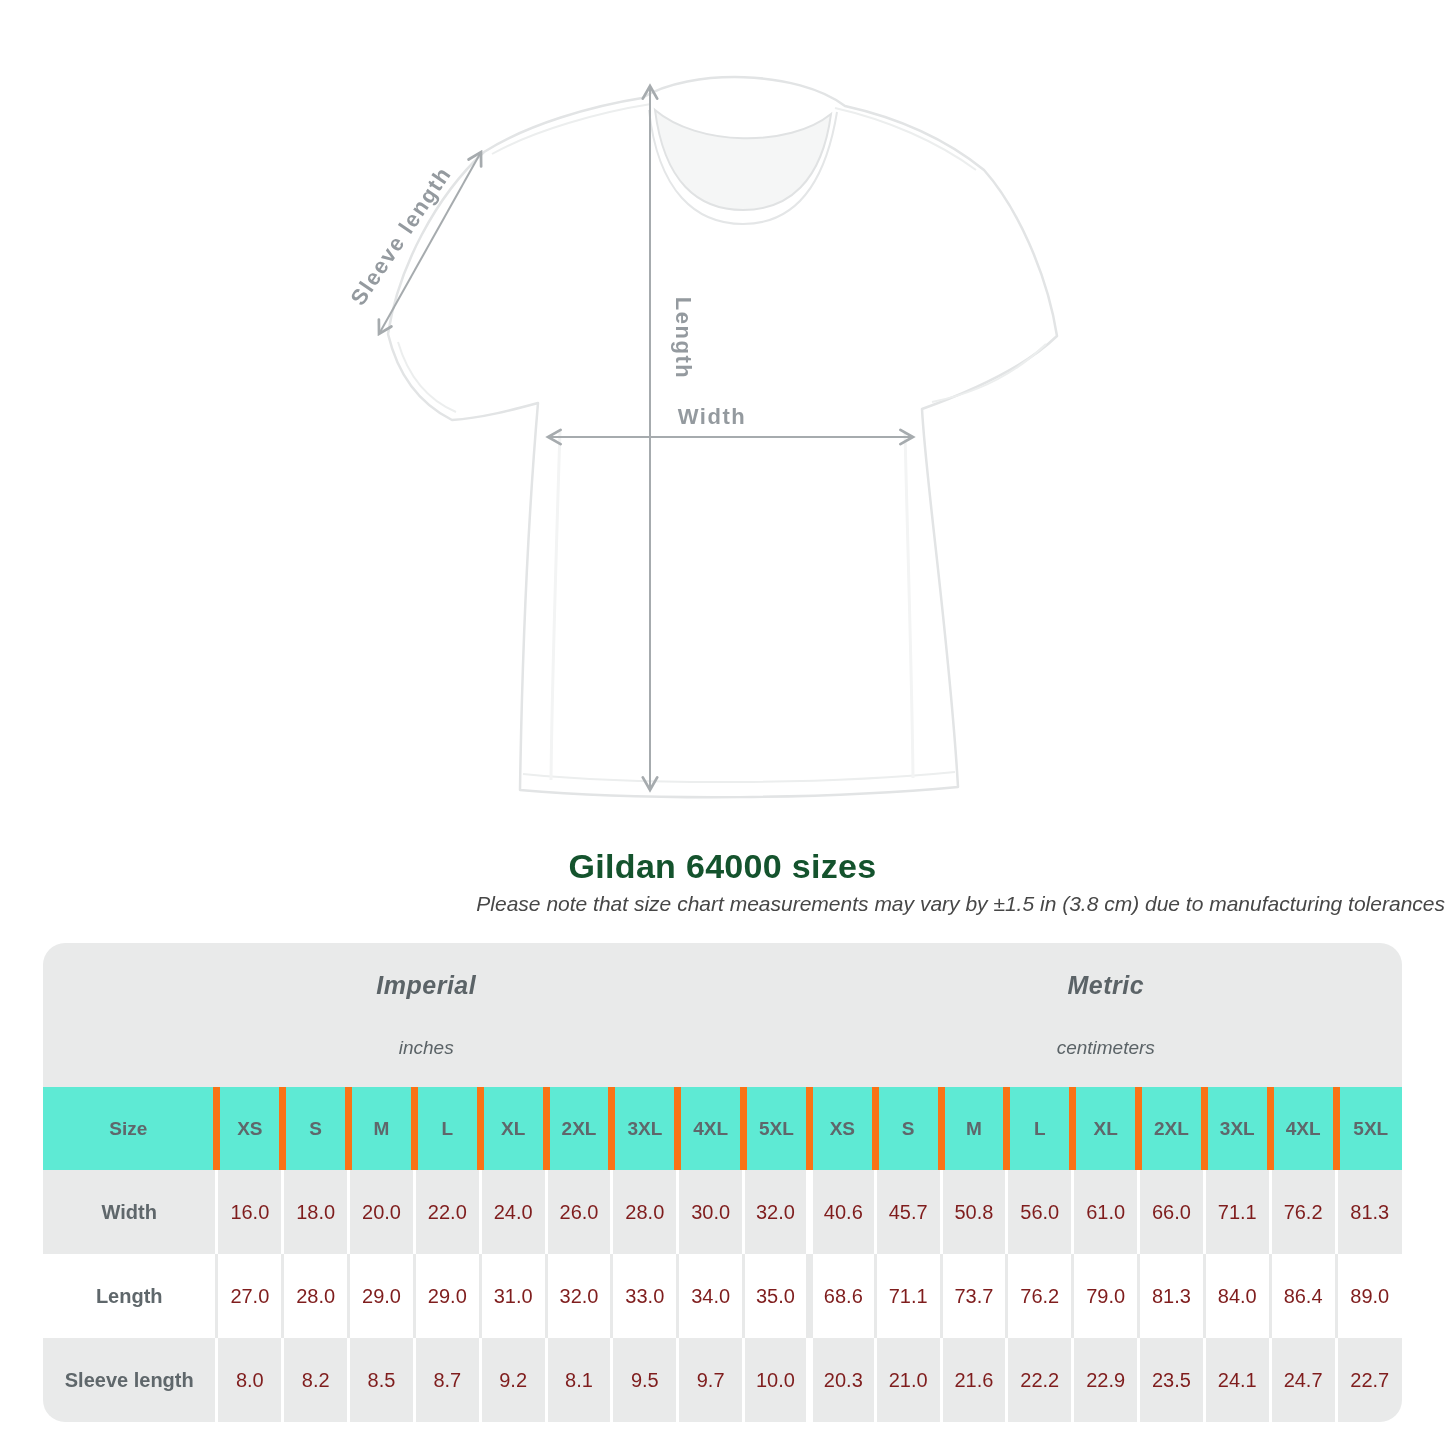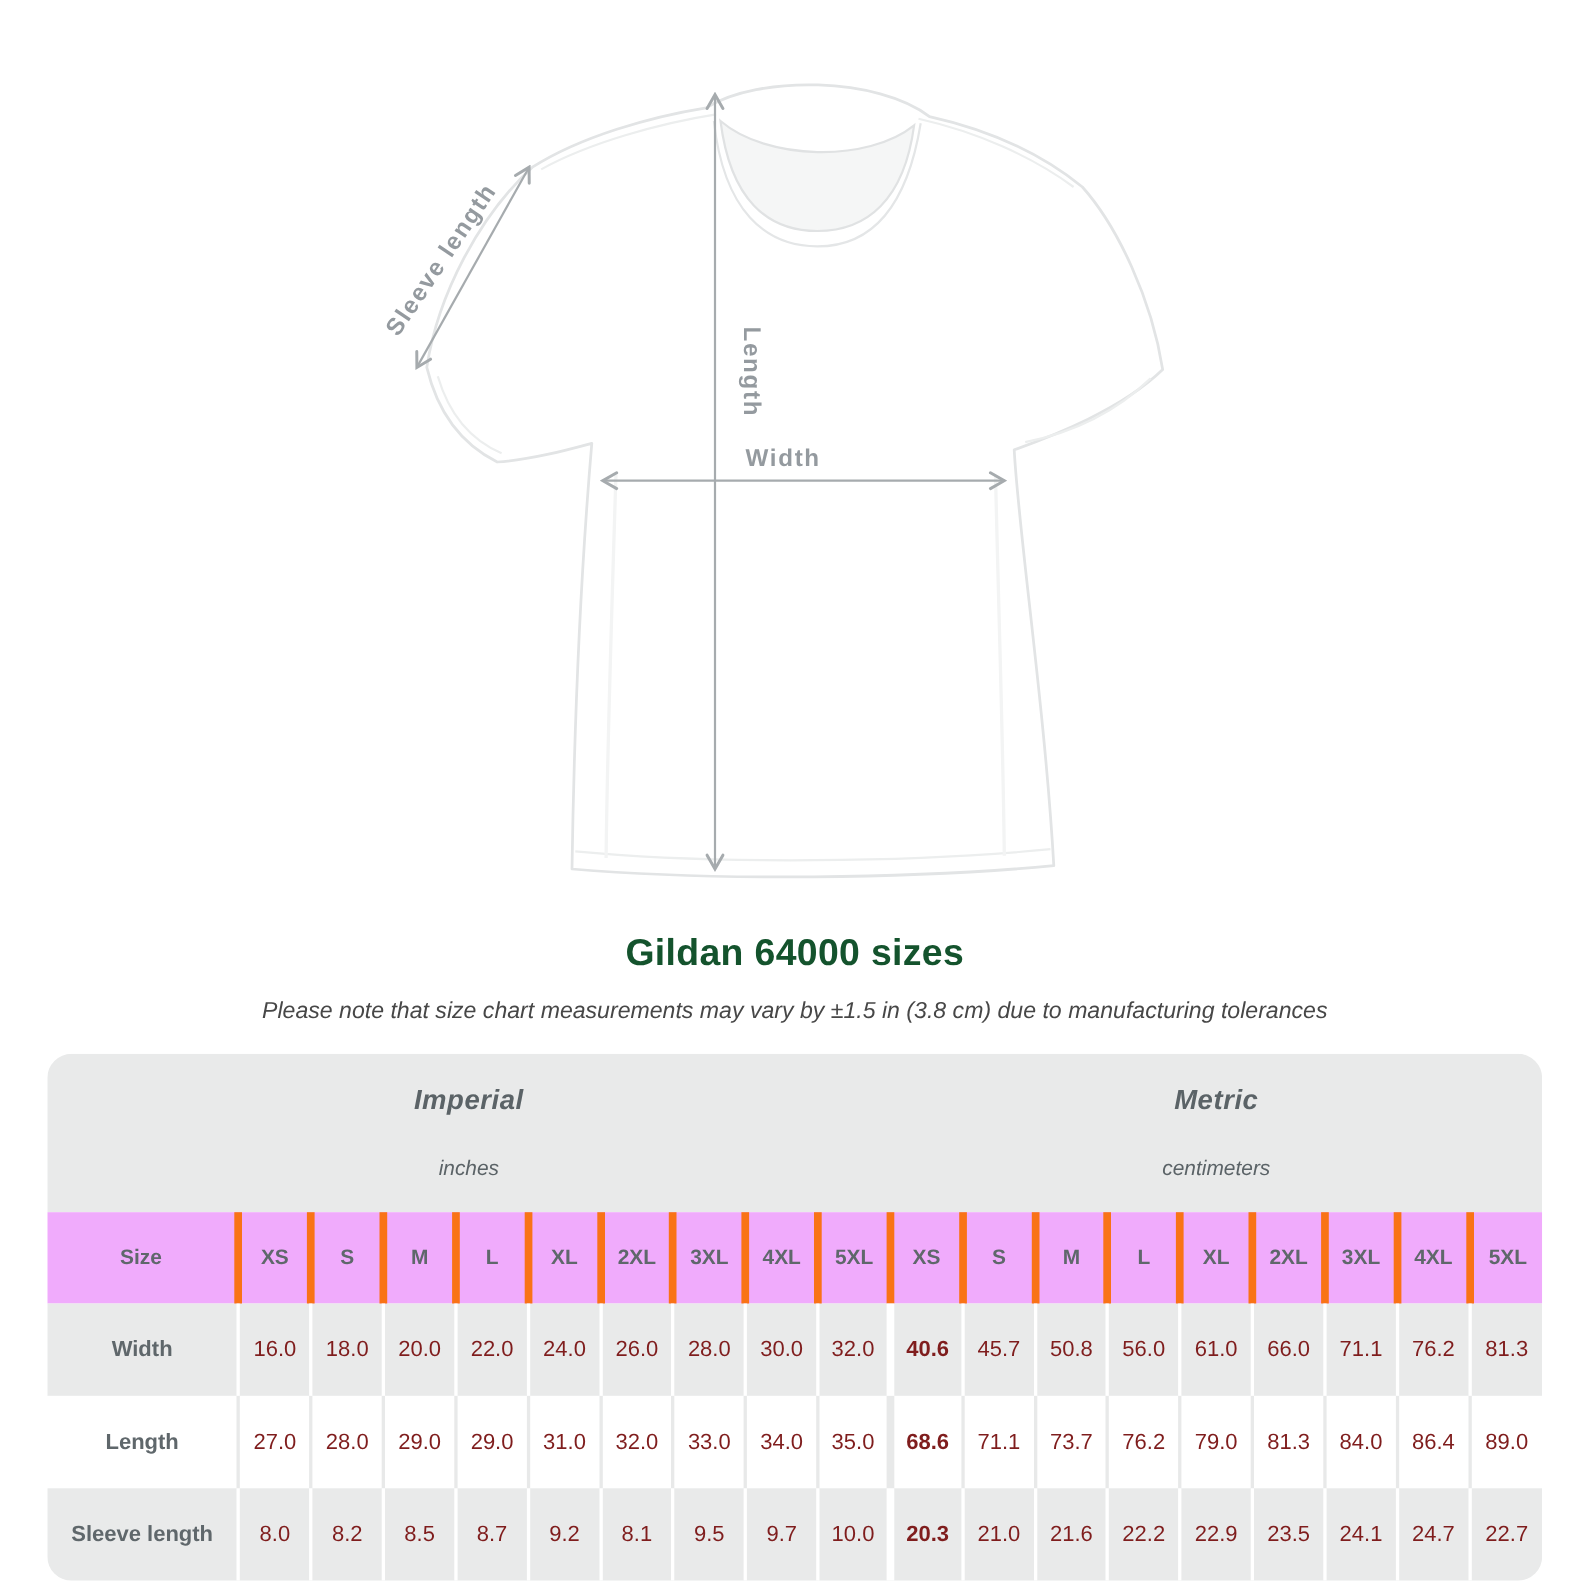--- a/index.html
+++ b/index.html
@@ -10,50 +10,50 @@
     overflow:hidden;
   }
   .shirt-area { position:relative; width:1445px; height:845px; }
   .shirt-area svg { display:block; }
 
   .title {
     text-align:center; font-size:34px; font-weight:bold;
     color:#14532d; height:42px; line-height:42px; letter-spacing:.3px;
   }
   .subtitle {
-    text-align:center; font-style:italic; font-size:21px;
-    color:#474747; margin-top:19px; height:26px; line-height:26px;
+    text-align:right; font-style:italic; font-size:21px;
+    color:#474747; margin-top:4px; height:26px; line-height:26px;
   }
 
   .size-card {
     width:1359px; margin:26px auto 0; border-radius:22px;
     overflow:hidden; background:#ffffff;
   }
   .group-band { display:flex; height:144px; background:#e9eaea; }
   .group { display:flex; flex-direction:column; justify-content:center; align-items:center; gap:9px; }
   .group.imperial { width:56.4%; }
   .group.metric  { width:43.6%; }
   .group-label { font-size:25px; font-weight:bold; font-style:italic; color:#5b6367; letter-spacing:.5px; }
   .group-unit  { font-size:19px; font-style:italic; color:#5b6367;margin-top:28px; }
 
   table { width:100%; table-layout:fixed; border-collapse:collapse; }
   col.label-col { width:12.8%; }
   th, td { text-align:center; vertical-align:middle; }
-  thead th { height:83px; font-size:19px; font-weight:bold; color:#5f676b; background:#f0abfc; }
+  thead th { height:83px; font-size:19px; font-weight:bold; color:#5f676b; background:#5eead4; }
   tbody th, tbody td { height:84px; }
   tbody th { font-size:20px; font-weight:bold; color:#5f676b; }
   tbody td { font-size:20px; color:#7f1d1d; }
   .row-gray  th, .row-gray  td { background:#e9eaea; }
   .row-white th, .row-white td { background:#ffffff; }
 
   thead th + th { border-left:7px solid #f97316; }
   .row-white th + td, .row-white td + td { border-left:3px solid #e8e9e9; }
   .row-gray  th + td, .row-gray  td + td { border-left:3px solid #ffffff; }
   thead th.group-start { border-left-width:7px; }
-  tbody td.group-start { border-left-width:7px;font-weight:bold; }
+  tbody td.group-start { border-left-width:7px; }
 </style>
 </head>
 <body>
 
 <div class="shirt-area">
   <svg width="1445" height="845" viewBox="0 0 1445 845">
     <defs>
       <marker id="ah" viewBox="0 0 10 10" refX="8.5" refY="5" markerWidth="9" markerHeight="9" orient="auto-start-reverse">
         <path d="M1.5 1 L8.5 5 L1.5 9" fill="none" stroke="#a6abae" stroke-width="1.5" stroke-linecap="round"></path>
       </marker>

